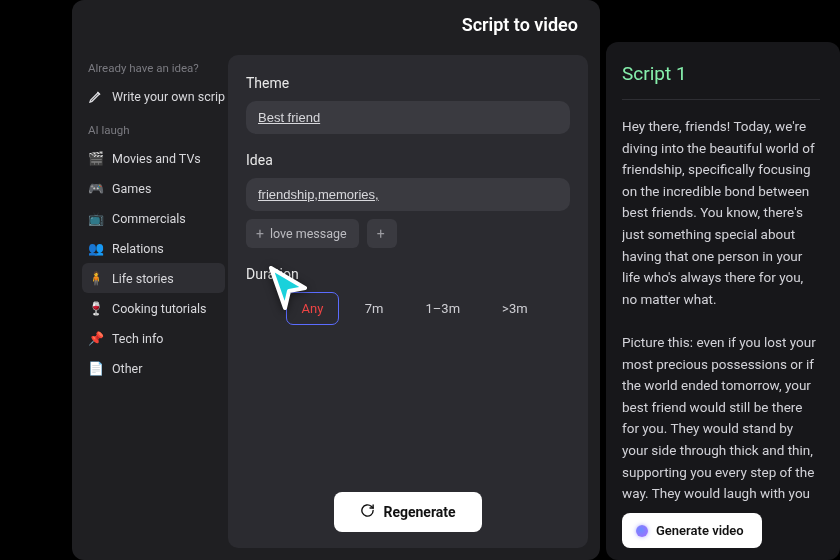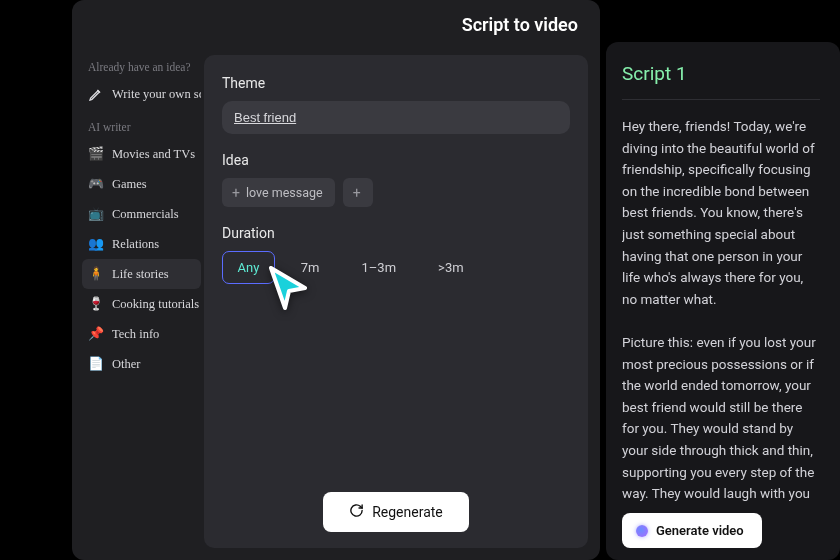--- a/index.html
+++ b/index.html
@@ -17,21 +17,21 @@
     flex-direction: column;
     overflow: hidden;
     position: relative;
   }
 
   .header { padding: 14px 22px 12px; text-align: right; }
   .header-title { font-size: 18px; font-weight: 600; color: #fff; }
 
   .panel-body { display: flex; flex: 1; overflow: hidden; }
 
-  .sidebar { width: 132px; padding: 8px 3px 8px 10px; font-size: 12.5px; font-family: Liberation Serif, serif; }
+  .sidebar { width: 156px; padding: 8px 3px 8px 10px; font-size: 12.5px; }
   .sidebar-heading { color: #7a7a80; font-size: 11.5px; padding: 6px 8px 6px 6px; }
   .sidebar-item {
     display: flex; align-items: center; gap: 8px;
     padding: 7px 8px 7px 6px; border-radius: 6px;
     color: #d8d8dc; cursor: pointer;
     white-space: nowrap; overflow: hidden; text-overflow: ellipsis;
   }
   .sidebar-item.active { background: #2e2e33; }
   .sidebar-item .icon { width: 16px; height: 16px; display:flex; align-items:center; justify-content:center; font-size:13px; flex-shrink:0; }
 
@@ -70,28 +70,28 @@
 
   .duration-row { display: flex; gap: 10px; }
   .duration-btn {
     padding: 9px 16px;
     border-radius: 7px;
     background: transparent;
     color: #cfcfd4;
     font-size: 13px;
     cursor: pointer;
   }
-  .duration-btn.selected { border: 1.5px solid #5b6cff; color: #5eead4; padding: 7.5px 14.5px; }
+  .duration-btn.selected { border: 1.5px solid #5b6cff; color: #ef4444; padding: 7.5px 14.5px; margin-left: 40px; }
 
   .regen-wrap { margin-top: auto; display:flex; justify-content:center; padding-top: 16px; }
   .regen-btn {
     background: #fff; color: #111;
     border-radius: 8px;
     padding: 11px 26px;
-    font-size: 14px; font-weight: 400;
+    font-size: 14px; font-weight: 700;
     display: flex; align-items: center; gap: 8px;
     cursor: pointer;
     text-align: center;
   }
   .regen-btn svg { width: 15px; height: 15px; }
 
   .right-panel {
     flex: 1;
     background: #17171a;
     border-radius: 12px;
@@ -144,21 +144,21 @@
         <div class="sidebar-item">
           <span class="icon">
             <svg viewBox="0 0 24 24" fill="none" stroke="#d8d8dc" stroke-width="2">
                 <path d="M3 21l3-1 11-11-2-2L4 18l-1 3z"></path>
                 <path d="M14 6l4 4"></path>
               </svg>
           </span>
           <span>Write your own script</span>
         </div>
 
-        <div class="sidebar-heading" style="margin-top:6px">AI writer</div>
+        <div class="sidebar-heading" style="margin-top:6px">AI laugh</div>
 
         <div id="cat-list">
             <div class="sidebar-item">
               <span class="icon">🎬</span>
               <span>Movies and TVs</span>
             </div>
             <div class="sidebar-item">
               <span class="icon">🎮</span>
               <span>Games</span>
             </div>
@@ -187,20 +187,21 @@
               <span>Other</span>
             </div>
           </div>
       </div>
 
       <div class="form-area">
         <div class="field-label">Theme</div>
         <input class="text-input" value="Best friend" style="">
 
         <div class="field-label">Idea</div>
+        <input class="text-input" style="margin-bottom: 8px;" value="friendship,memories,">
 
         <div class="chip-row" id="chip-row">
             <div class="chip">
               <span class="plus">+</span>
               <span>love message</span>
             </div>
             <div class="chip">
               <span class="plus">+</span>
             </div>
           </div>

